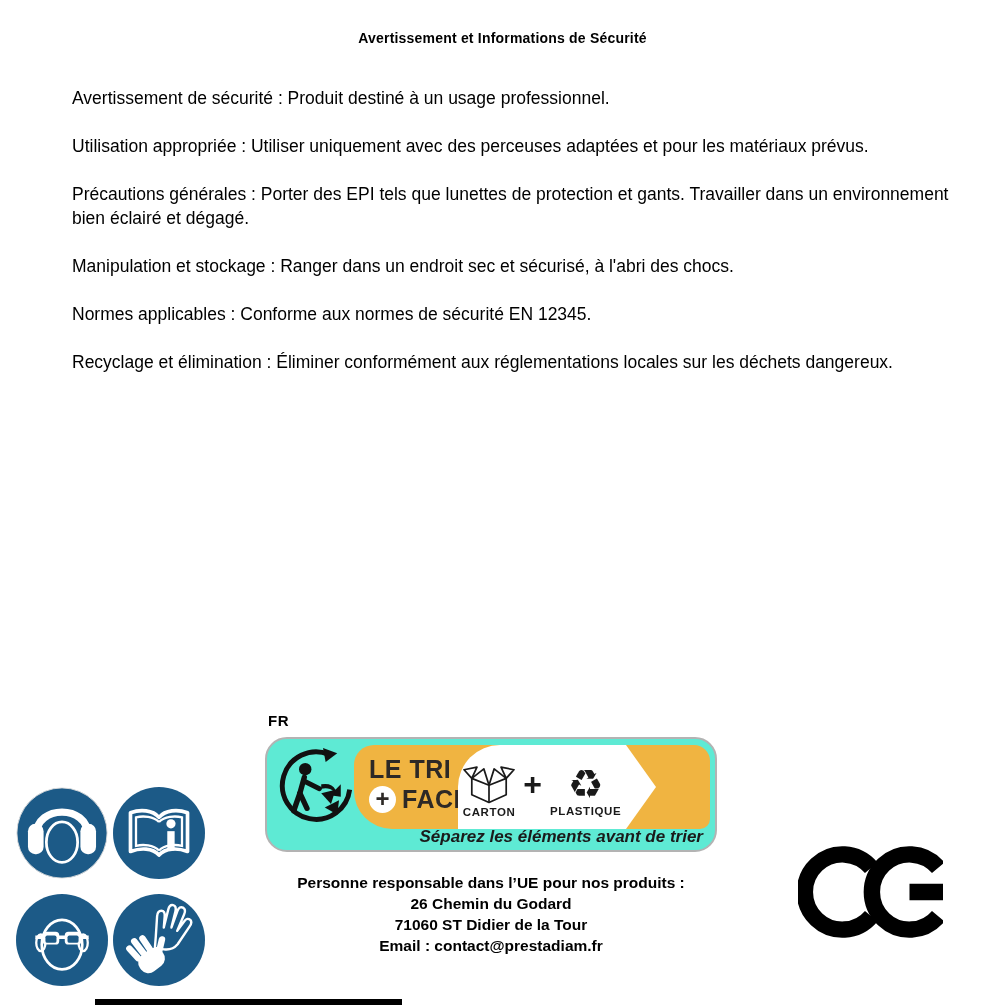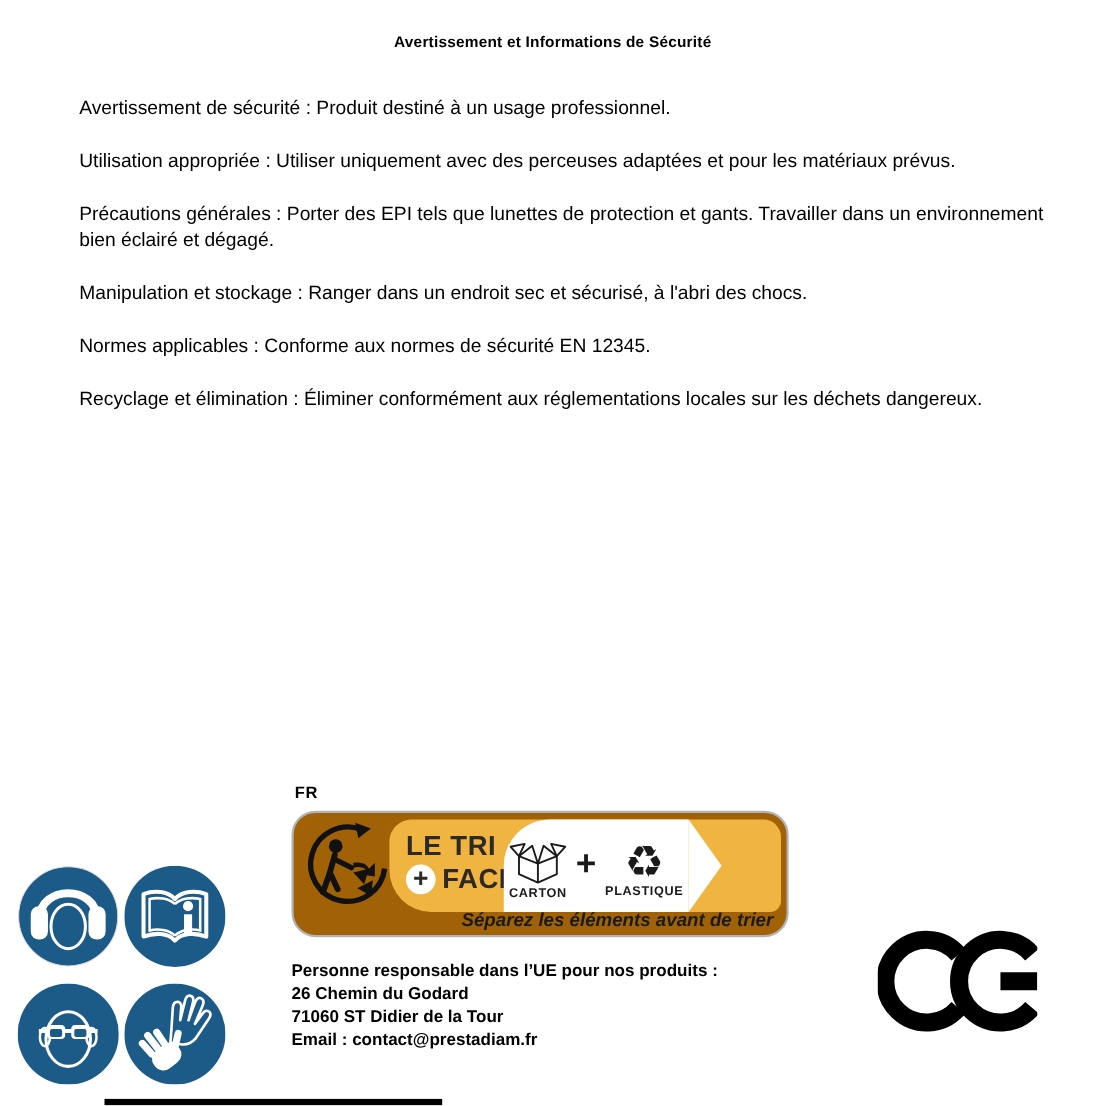--- a/index.html
+++ b/index.html
@@ -18,21 +18,21 @@
   .micon{position:absolute;width:92px;height:92px;}
   .micon svg{width:100%;height:100%;display:block;}
   #micon-0{left:16px;top:787px;}
   #micon-1{left:113px;top:787px;}
   #micon-2{left:16px;top:894px;}
   #micon-3{left:113px;top:894px;}
   
   .fr-code{position:absolute;left:268px;top:712px;font-size:15px;font-weight:bold;letter-spacing:.5px;}
   .sort-card{
     position:absolute;left:265px;top:737px;width:452px;height:115px;box-sizing:border-box;
-    background:#a16207;border:2px solid #b3b3b3;border-radius:22px;padding-left:33px;
+    background:#5eead4;border:2px solid #b3b3b3;border-radius:22px;padding-left:33px;
   }
   .triman{position:absolute;left:8px;top:5px;width:80px;height:86px;}
   .triman svg{width:100%;height:100%;}
   .band{
     position:absolute;left:87px;top:6px;right:5px;height:84px;
     border-radius:20px 16px 10px 38px;
   }
   .headline{position:absolute;left:15px;top:11px;color:#2d2926;}
   .hl1{font-size:25px;font-weight:bold;letter-spacing:.5px;line-height:26px;}
   .hl2{display:flex;align-items:center;gap:6px;margin-top:3px;}
@@ -54,21 +54,21 @@
   .mat-label{font-size:11.5px;font-weight:bold;color:#1a1a1a;letter-spacing:.6px;}
   .mat-plus{font-size:32px;font-weight:bold;color:#1a1a1a;margin-top:-6px;}
   .recycle-glyph{font-family:"DejaVu Sans",sans-serif;font-size:40px;line-height:40px;color:#1a1a1a;}
   .bin{position:absolute;right:7px;top:5px;width:56px;height:76px;}
   .bin svg{width:100%;height:100%;}
   .caption{
     position:absolute;right:12px;bottom:3px;font-size:17px;font-weight:bold;font-style:italic;color:#1a1a1a;
   }
   
   .resp{
-    position:absolute;left:265px;top:872px;width:452px;text-align:left;
+    position:absolute;left:265px;top:872px;width:452px;text-align:center;
     font-size:15.5px;font-weight:bold;line-height:21px;
   }
   
   .ce{position:absolute;left:798px;top:842px;width:145px;height:100px;}
   .ce svg{width:100%;height:100%;}
   .bottom-bar{position:absolute;left:95px;bottom:0;width:307px;height:6px;background:#000;}
 </style>
 </head>
 <body>
 

